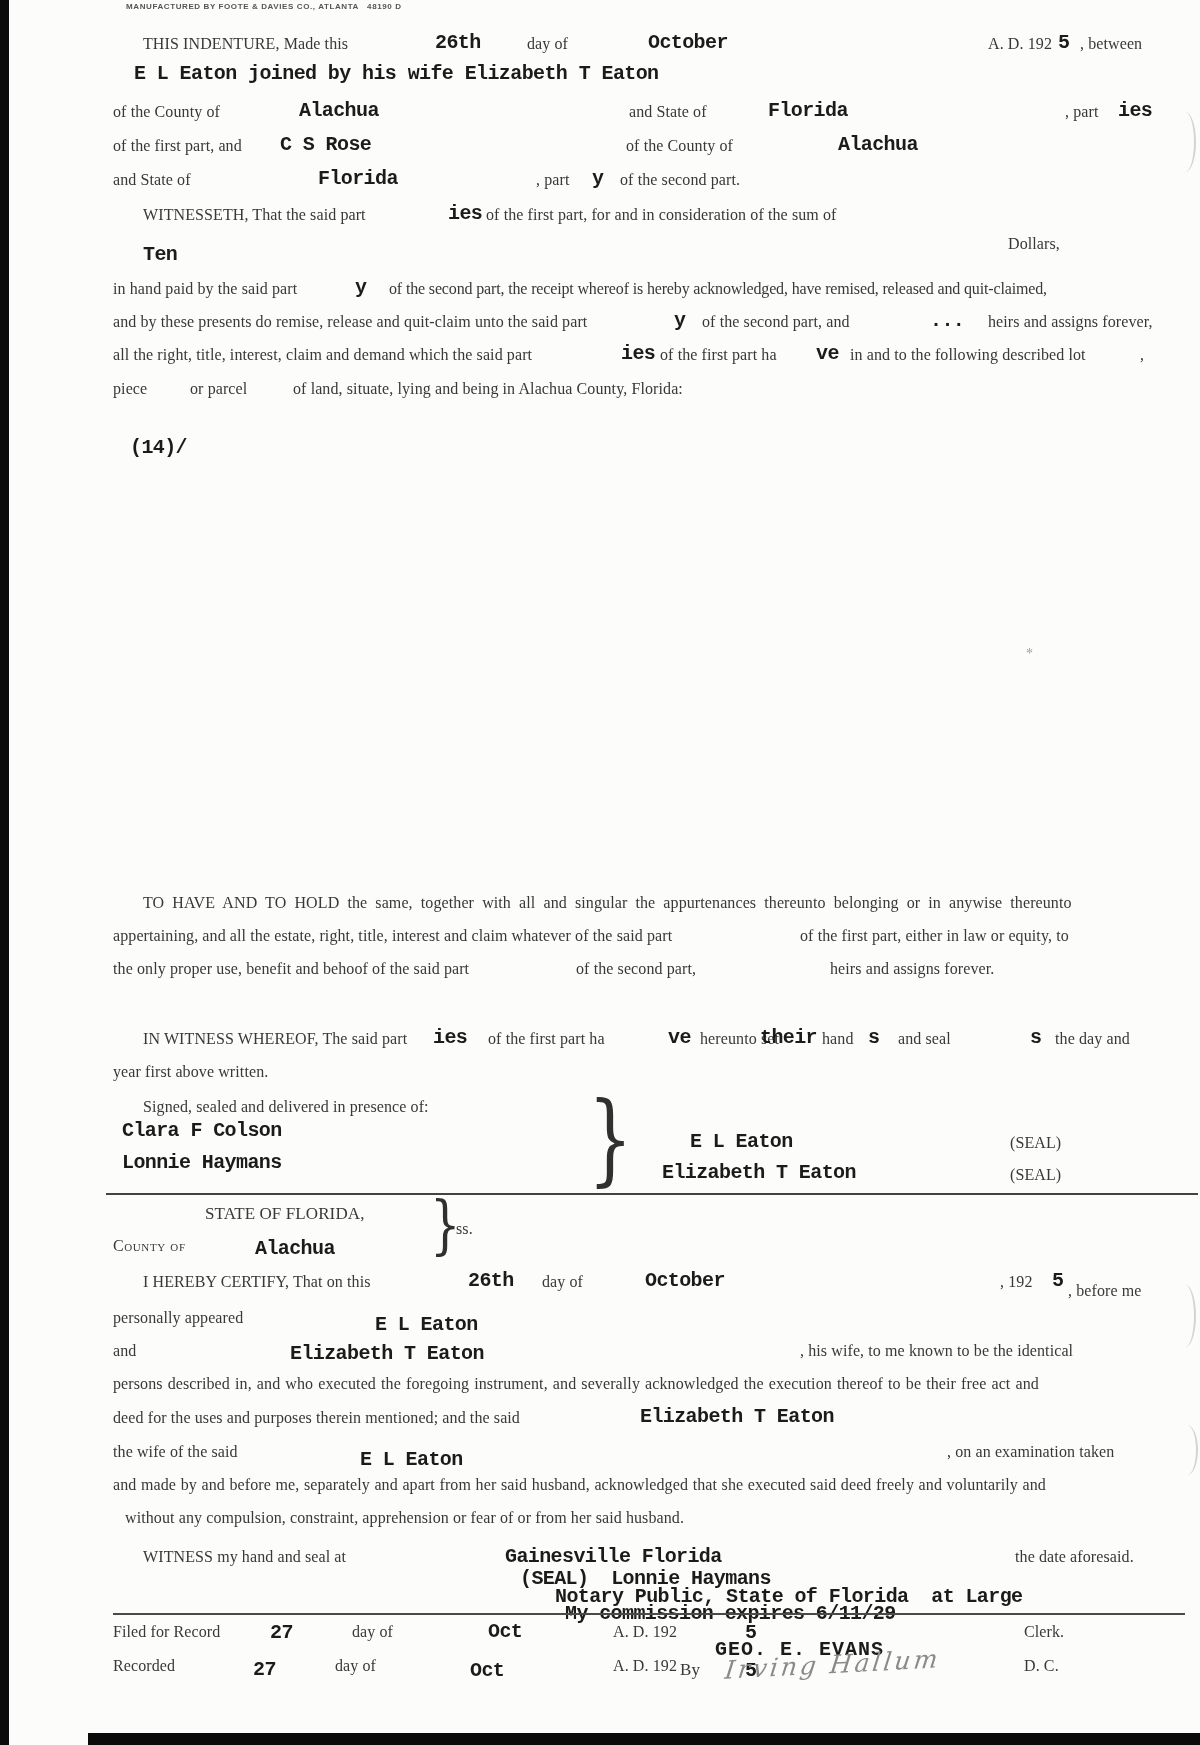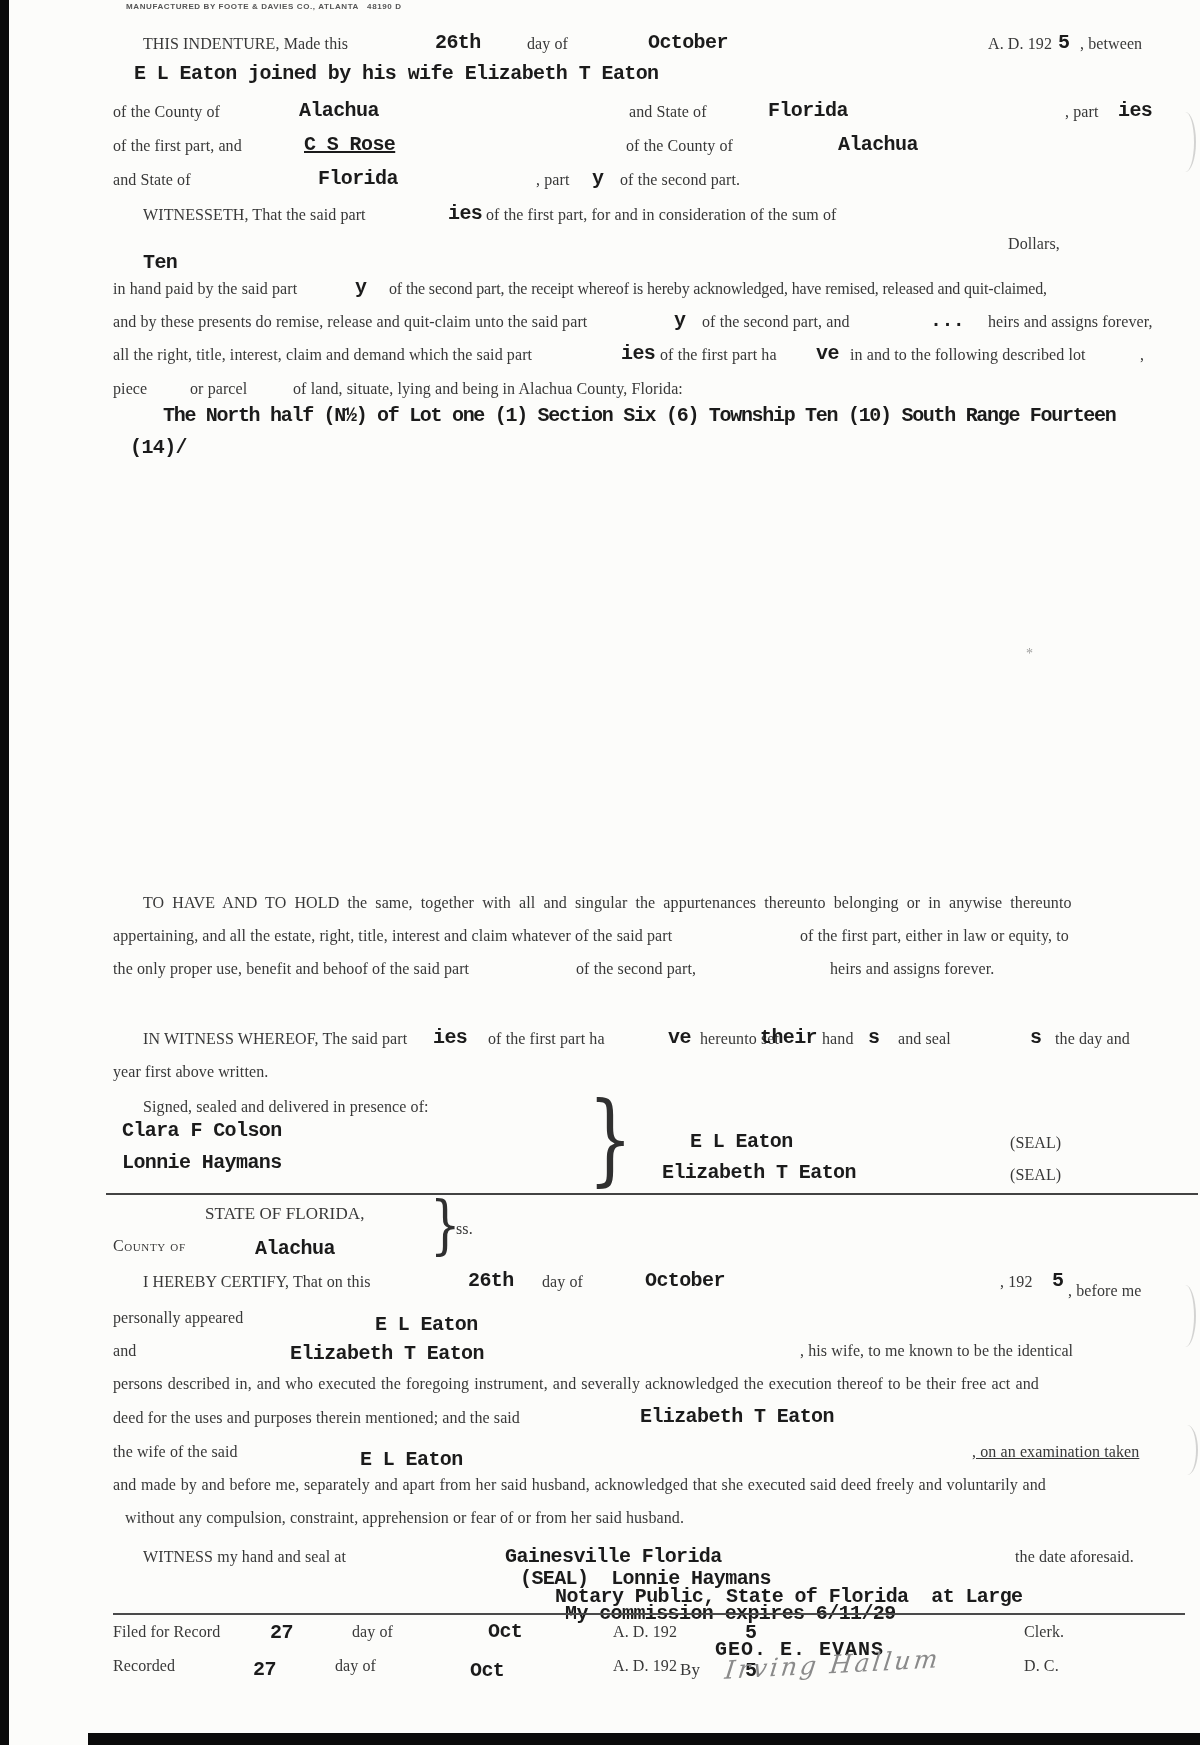--- a/index.html
+++ b/index.html
@@ -69,36 +69,36 @@
   <span class="t" style="left:134px;top:64px;">E L Eaton joined by his wife Elizabeth T Eaton</span>
 
   <span class="p" style="left:113px;top:104px;">of the County of</span>
   <span class="t" style="left:299px;top:101px;">Alachua</span>
   <span class="p" style="left:629px;top:104px;">and State of</span>
   <span class="t" style="left:768px;top:101px;">Florida</span>
   <span class="p" style="left:1065px;top:104px;">, part</span>
   <span class="t" style="left:1118px;top:101px;">ies</span>
 
   <span class="p" style="left:113px;top:138px;">of the first part, and</span>
-  <span class="t" style="left:304px;top:135px;text-decoration:underline;">C S Rose</span>
+  <span class="t" style="left:280px;top:135px;">C S Rose</span>
   <span class="p" style="left:626px;top:138px;">of the County of</span>
   <span class="t" style="left:838px;top:135px;">Alachua</span>
 
   <span class="p" style="left:113px;top:172px;">and State of</span>
   <span class="t" style="left:318px;top:169px;">Florida</span>
   <span class="p" style="left:536px;top:172px;">, part</span>
   <span class="t" style="left:592px;top:169px;">y</span>
   <span class="p" style="left:620px;top:172px;">of the second part.</span>
 
   <span class="p" style="left:143px;top:207px;">WITNESSETH, That the said part</span>
   <span class="t" style="left:448px;top:204px;">ies</span>
   <span class="p" style="left:486px;top:207px;">of the first part, for and in consideration of the sum of</span>
 
   <span class="p" style="left:1008px;top:236px;">Dollars,</span>
-  <span class="t" style="left:143px;top:245px;margin-top:8px;">Ten</span>
+  <span class="t" style="left:143px;top:245px;">Ten</span>
 
   <span class="p" style="left:113px;top:281px;">in hand paid by the said part</span>
   <span class="t" style="left:355px;top:278px;">y</span>
   <span class="p" style="left:389px;top:281px;letter-spacing:-0.15px;">of the second part, the receipt whereof is hereby acknowledged, have remised, released and quit-claimed,</span>
 
   <span class="p" style="left:113px;top:314px;">and by these presents do remise, release and quit-claim unto the said part</span>
   <span class="t" style="left:674px;top:311px;">y</span>
   <span class="p" style="left:702px;top:314px;">of the second part, and</span>
   <span class="t" style="left:930px;top:311px;">...</span>
   <span class="p" style="left:988px;top:314px;">heirs and assigns forever,</span>
@@ -107,21 +107,20 @@
   <span class="t" style="left:621px;top:344px;">ies</span>
   <span class="p" style="left:660px;top:347px;">of the first part ha</span>
   <span class="t" style="left:816px;top:344px;">ve</span>
   <span class="p" style="left:850px;top:347px;">in and to the following described lot</span>
   <span class="p" style="left:1140px;top:347px;">,</span>
 
   <span class="p" style="left:113px;top:381px;">piece</span>
   <span class="p" style="left:190px;top:381px;">or parcel</span>
   <span class="p" style="left:293px;top:381px;">of land, situate, lying and being in Alachua County, Florida:</span>
 
-  <span class="t" style="left:163px;top:406px;letter-spacing:-1.3px;">The North half (N½) of Lot one (1) Section Six (6) Township Ten (10) South Range Fourteen</span>
   <span class="t" style="left:130px;top:438px;">(14)/</span>
 
   <span class="p" style="left:113px;top:928px;">appertaining, and all the estate, right, title, interest and claim whatever of the said part</span>
   <span class="p" style="left:143px;top:895px;word-spacing:4px;">TO HAVE AND TO HOLD the same, together with all and singular the appurtenances thereunto belonging or in anywise thereunto</span>
   <span class="p" style="left:800px;top:928px;">of the first part, either in law or equity, to</span>
   <span class="p" style="left:113px;top:961px;">the only proper use, benefit and behoof of the said part</span>
   <span class="p" style="left:576px;top:961px;">of the second part,</span>
   <span class="p" style="left:830px;top:961px;">heirs and assigns forever.</span>
 
   <span class="p" style="left:143px;top:1031px;">IN WITNESS WHEREOF, The said part</span>
@@ -165,21 +164,21 @@
   <span class="p" style="left:113px;top:1310px;">personally appeared</span>
   <span class="t" style="left:375px;top:1315px;">E L Eaton</span>
   <span class="p" style="left:113px;top:1343px;">and</span>
   <span class="t" style="left:290px;top:1344px;">Elizabeth T Eaton</span>
   <span class="p" style="left:800px;top:1343px;">, his wife, to me known to be the identical</span>
   <span class="p" style="left:113px;top:1376px;word-spacing:1px;">persons described in, and who executed the foregoing instrument, and severally acknowledged the execution thereof to be their free act and</span>
   <span class="p" style="left:113px;top:1410px;">deed for the uses and purposes therein mentioned; and the said</span>
   <span class="t" style="left:640px;top:1407px;">Elizabeth T Eaton</span>
   <span class="p" style="left:113px;top:1444px;">the wife of the said</span>
   <span class="t" style="left:360px;top:1450px;">E L Eaton</span>
-  <span class="p" style="left:972px;top:1444px;text-decoration:underline;">, on an examination taken</span>
+  <span class="p" style="left:947px;top:1444px;">, on an examination taken</span>
   <span class="p" style="left:113px;top:1477px;word-spacing:0.5px;">and made by and before me, separately and apart from her said husband, acknowledged that she executed said deed freely and voluntarily and</span>
   <span class="p" style="left:113px;top:1510px;margin-left:12px;">without any compulsion, constraint, apprehension or fear of or from her said husband.</span>
 
   <span class="p" style="left:143px;top:1549px;">WITNESS my hand and seal at</span>
   <span class="t" style="left:505px;top:1547px;">Gainesville Florida</span>
   <span class="p" style="left:1015px;top:1549px;">the date aforesaid.</span>
 
   <span class="t" style="left:520px;top:1569px;">(SEAL)  Lonnie Haymans</span>
   <span class="t" style="left:555px;top:1587px;">Notary Public, State of Florida  at Large</span>
   <span class="t" style="left:565px;top:1604px;">My commission expires 6/11/29</span>

